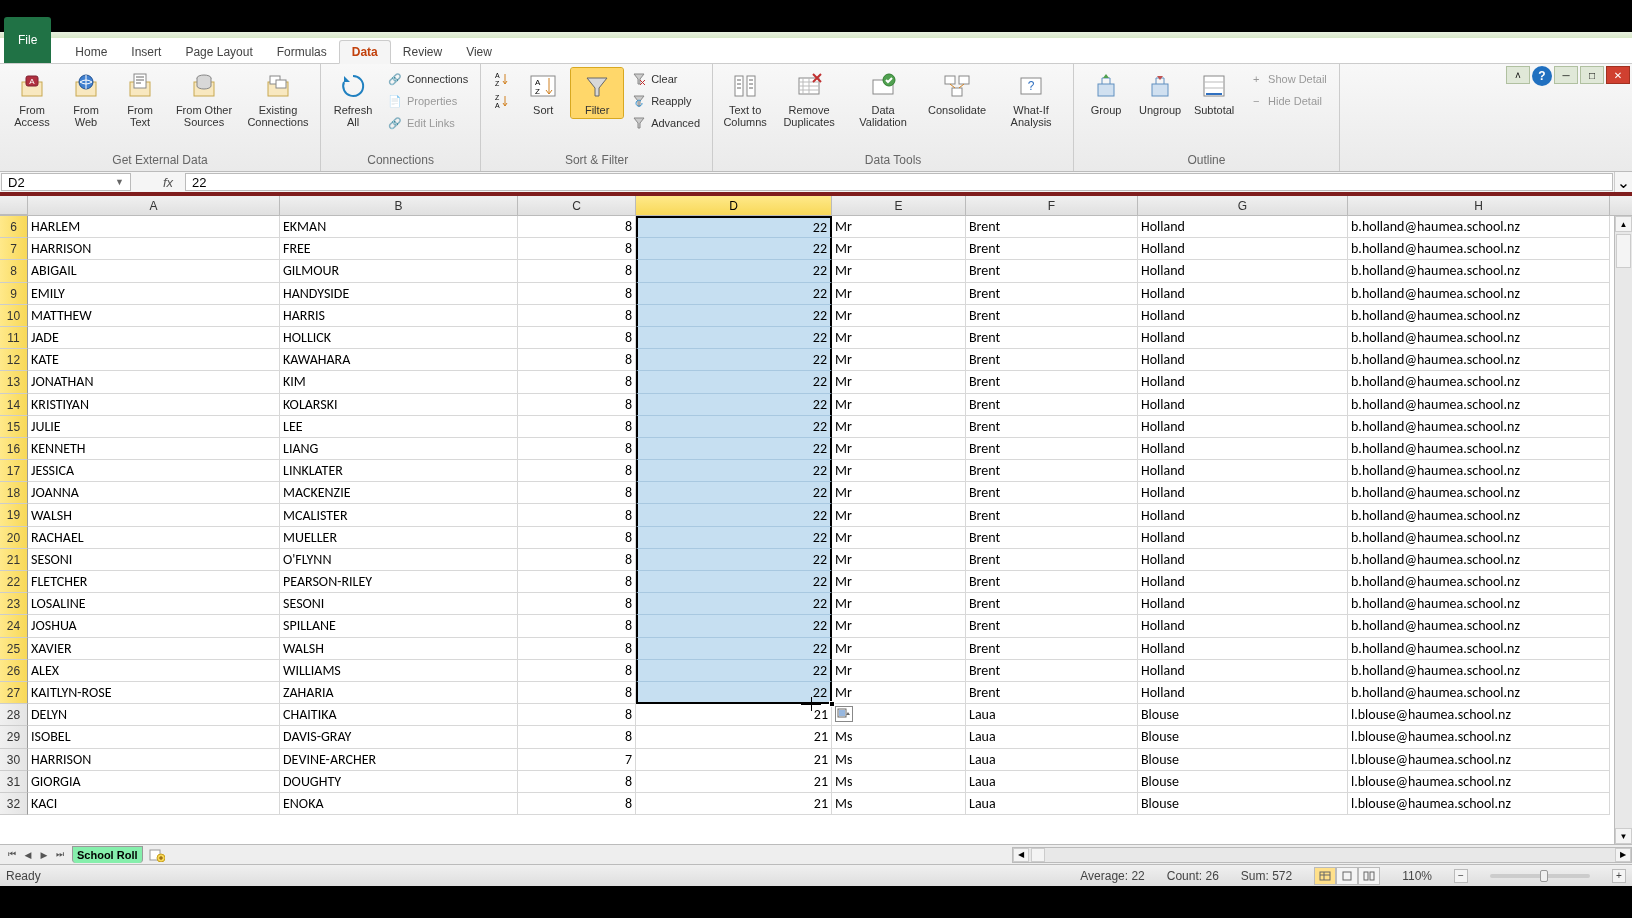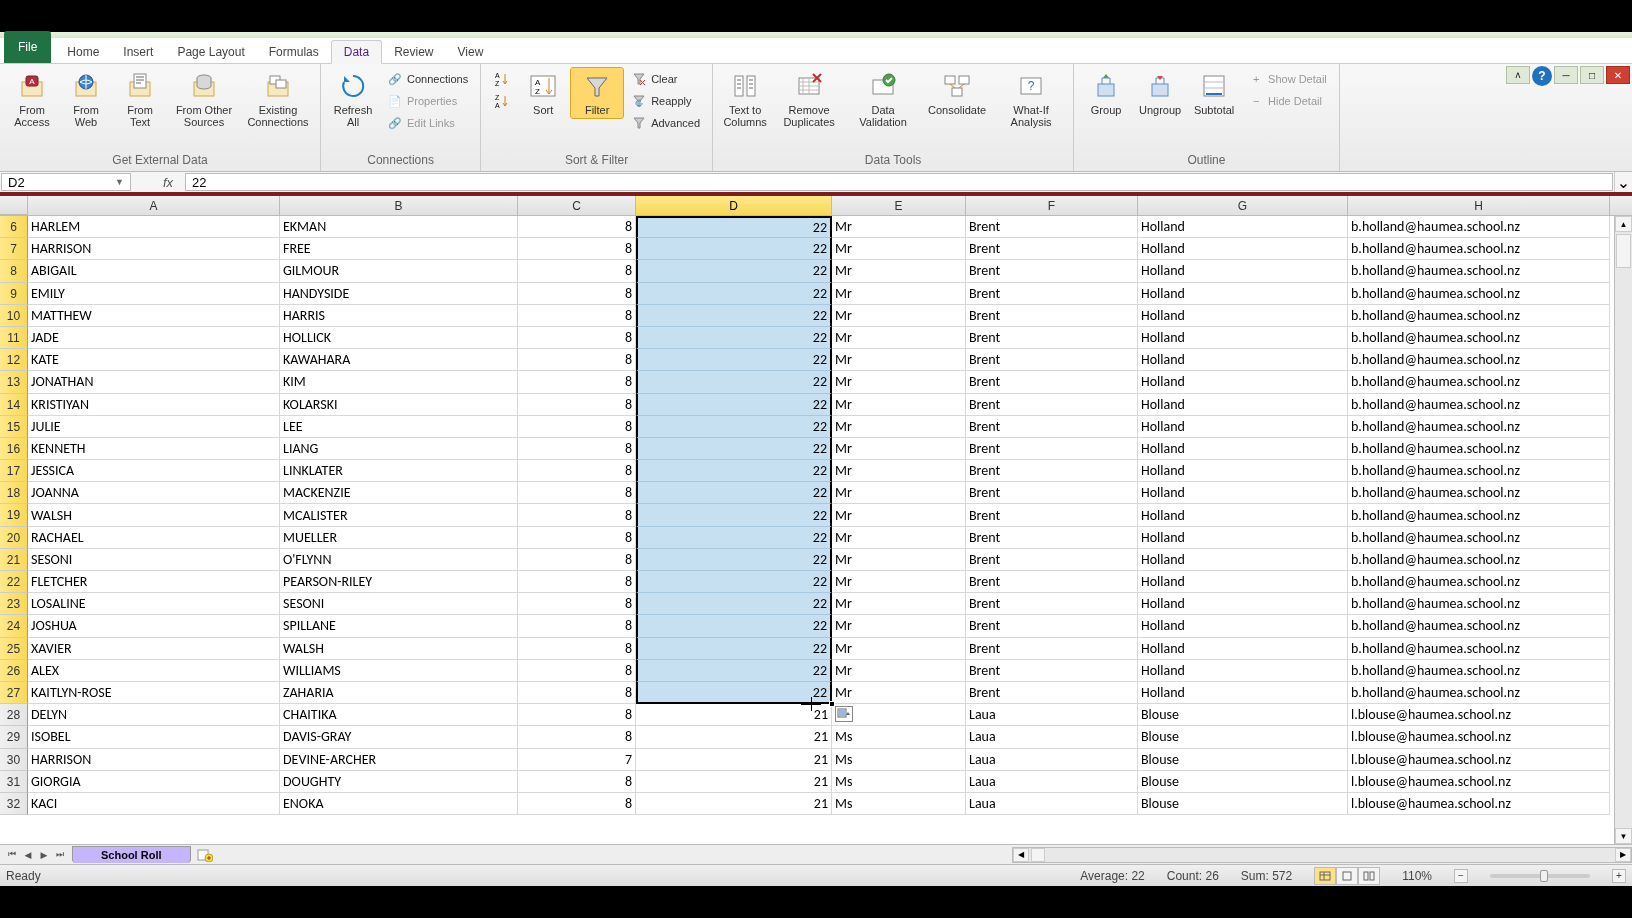--- a/index.html
+++ b/index.html
@@ -4,23 +4,23 @@
 <style>
   * { margin: 0; padding: 0; box-sizing: border-box; font-family: 'Segoe UI', Tahoma, sans-serif; }
   body { background: #000; width: 1632px; height: 918px; overflow: hidden; position: relative; }
   .app-window { position: absolute; top: 32px; left: 0; right: 0; bottom: 32px; background: #fff; display: flex; flex-direction: column; }
   
   
   .titlebar { height: 6px; background: linear-gradient(#e8f0e0,#d8e8c8); }
   
   
   .ribbon-tabs { height: 26px; background: #fff; display: flex; align-items: flex-end; border-bottom: 1px solid #ccc; padding-left: 4px; }
-  .file-tab { background: #207245; color: #fff; padding: 9px 14px; font-size: 12px; border-radius: 3px 3px 0 0; margin-right: 4px; cursor: pointer; }
+  .file-tab { background: #207245; color: #fff; padding: 16px 14px; font-size: 12px; border-radius: 3px 3px 0 0; margin-right: 12px; cursor: pointer; }
   .rib-tab { padding: 4px 12px; font-size: 12px; color: #444; cursor: pointer; }
-  .rib-tab.active { color: #4c1d95; border: 1px solid #ccc; border-bottom: 1px solid #f5f5f5; background: #f5f5f5; border-radius: 3px 3px 0 0; margin-bottom: -1px; }
+  .rib-tab.active { color: #c2410c; border: 1px solid #ccc; border-bottom: 1px solid #f5f5f5; background: #f5f5f5; border-radius: 3px 3px 0 0; margin-bottom: -1px; font-weight: bold; }
   .win-controls { position: absolute; right: 2px; top: 34px; display: flex; gap: 2px; }
   .win-btn { width: 24px; height: 18px; background: #e0e8d8; border: 1px solid #b0c0a0; font-size: 10px; display: flex; align-items: center; justify-content: center; cursor: pointer; }
   .win-btn.close { background: #d04030; color: #fff; border-color: #a03020; }
   .help-btn { width: 20px; height: 20px; border-radius: 10px; background: #2070c0; color: #fff; font-size: 12px; display: flex; align-items: center; justify-content: center; cursor: pointer; font-weight: bold; }
   
   
   .ribbon { height: 108px; background: linear-gradient(#f8f8f8,#eaeaea); border-bottom: 1px solid #bbb; display: flex; font-size: 11px; color: #333; }
   .rib-group { border-right: 1px solid #ccc; padding: 2px 6px; display: flex; flex-direction: column; justify-content: space-between; text-align: center; }
   .rib-group-label { font-size: 12px; color: #666; padding: 2px 0; }
   .rib-buttons { display: flex; gap: 2px; flex: 1; align-items: flex-start; padding-top: 2px; }
@@ -63,21 +63,21 @@
   .fill-handle { position: absolute; width: 6px; height: 6px; background: #000; border: 1px solid #fff; cursor: crosshair; }
   .cursor-ov { position: absolute; width: 20px; height: 14px; pointer-events: none; }
   .cursor-ov::before, .cursor-ov::after { content:''; position:absolute; background:#000; }
   .cursor-ov::before { left:50%; top:0; width:1px; height:100%; }
   .cursor-ov::after { top:50%; left:0; height:1px; width:100%; }
   
   
   .sheet-bar { height: 20px; background: #eee; display: flex; align-items: center; border-top: 1px solid #bbb; font-size: 11px; }
   .sheet-nav { display: flex; gap: 0; padding: 0 4px; }
   .sheet-nav-btn { width: 16px; height: 16px; display: flex; align-items: center; justify-content: center; cursor: pointer; color: #555; font-size: 9px; }
-  .sheet-tab { background: #c4b5fd; border: 1px solid #999; border-bottom: none; padding: 2px 28px; border-radius: 0 0 4px 4px; margin-top: -1px; cursor: pointer; font-weight: bold; }
+  .sheet-tab { background: #86efac; border: 1px solid #999; border-bottom: none; padding: 2px 4px; border-radius: 0 0 4px 4px; margin-top: -1px; cursor: pointer; font-weight: bold; }
   .sheet-add { width: 20px; height: 16px; margin-left: 4px; cursor: pointer; display: flex; align-items: center; justify-content: center; }
   .hscroll { margin-left: auto; width: 620px; height: 16px; background: #e8e8e8; border: 1px solid #bbb; display: flex; align-items: center; }
   .hscroll-btn { width: 16px; height: 14px; background: #f4f4f4; border: 1px solid #ccc; font-size: 8px; display:flex;align-items:center;justify-content:center; cursor: pointer; }
   .hscroll-thumb { width: 14px; height: 14px; background: #f4f4f4; border: 1px solid #ccc; margin-left: 2px; cursor: pointer; }
   
   
   .status-bar { height: 22px; background: linear-gradient(#f0f0f0,#dedede); display: flex; align-items: center; font-size: 12px; color: #444; padding: 0 6px; border-top: 1px solid #bbb; }
   .status-right { margin-left: auto; display: flex; align-items: center; gap: 22px; }
   .view-btns { display: flex; gap: 0; }
   .view-btn { width: 22px; height: 18px; border: 1px solid #bbb; background: #f4f4f4; cursor: pointer; display:flex;align-items:center;justify-content:center; font-size:10px; }

